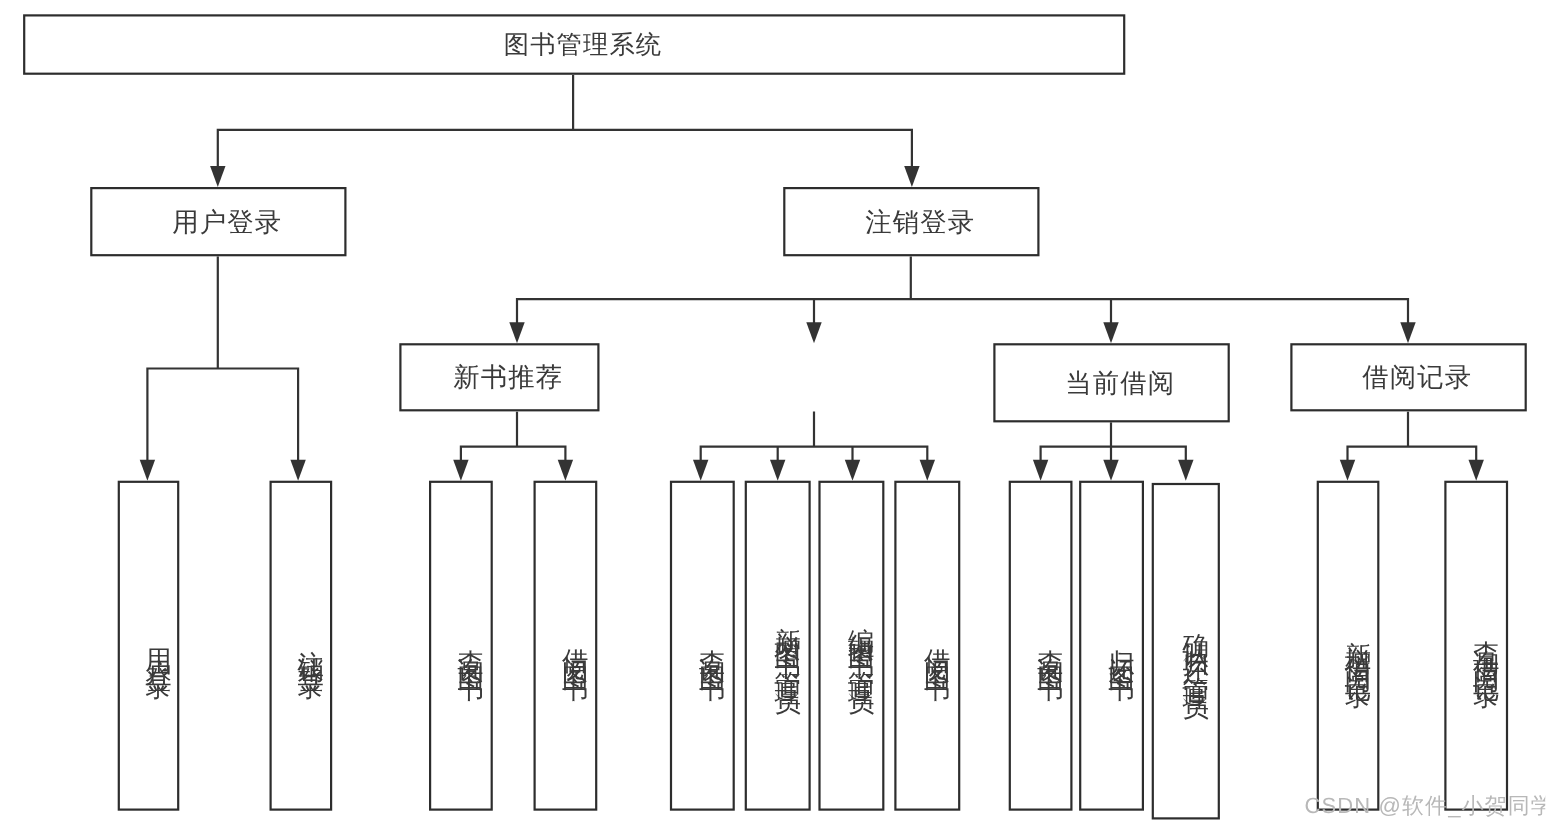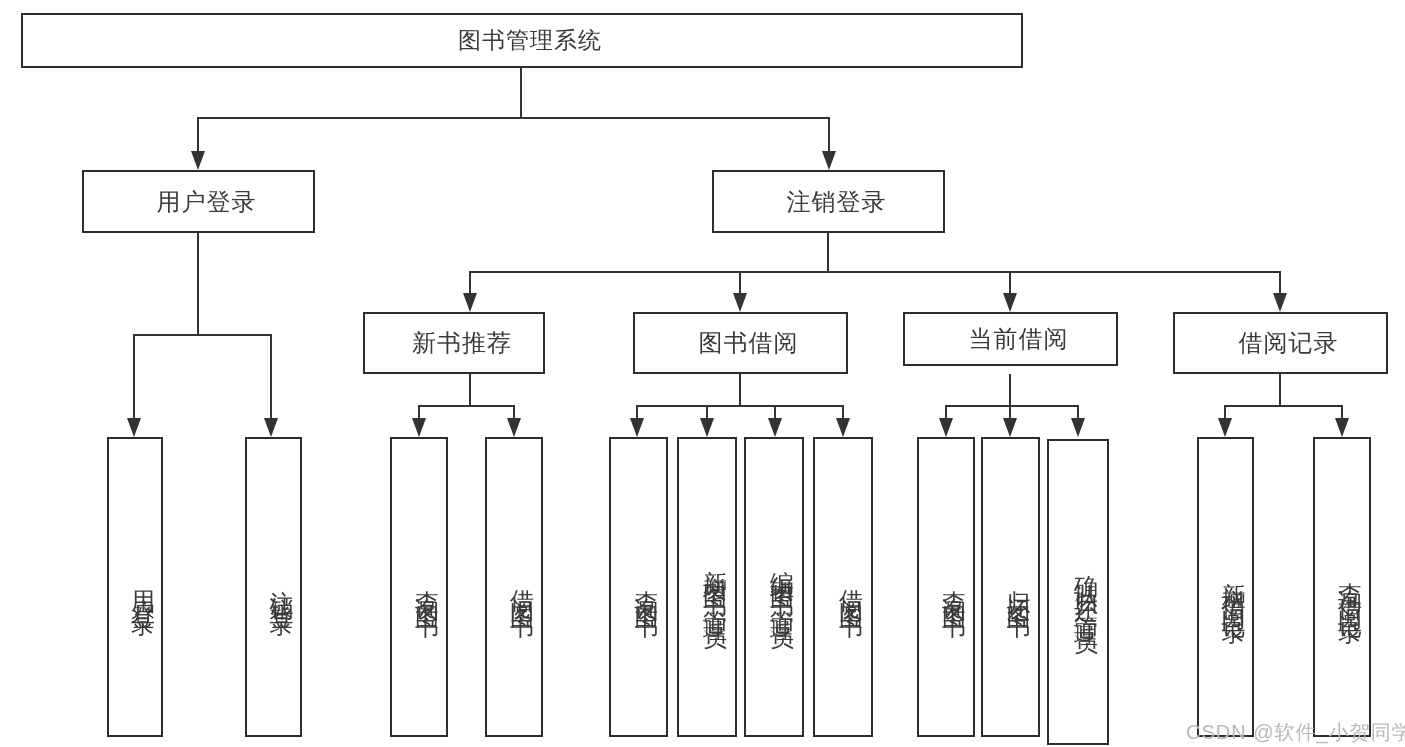--- a/index.html
+++ b/index.html
@@ -105,22 +105,21 @@
       <polygon points="1335,418 1349,418 1342,437"></polygon>
     </g>
   </svg>
 
   <div class="box hbox root-box">图书管理系统</div>
 
   <div class="box hbox" style="left:82px; top:170px; width:233px; height:63px;">用户登录</div>
   <div class="box hbox" style="left:712px; top:170px; width:233px; height:63px;">注销登录</div>
 
   <div class="box hbox" style="left:363px; top:312px; width:182px; height:62px;">新书推荐</div>
-  <div class="box hbox" style="left:633px; top:312px; width:215px; height:62px;">图书借阅</div>
-  <div class="box hbox" style="left:903px; top:312px; width:215px; height:54px;">当前借阅</div>
+  <div class="box hbox" style="left:903px; top:312px; width:215px; height:72px;">当前借阅</div>
   <div class="box hbox" style="left:1173px; top:312px; width:215px; height:62px;">借阅记录</div>
 
   <div class="box vbox" style="left:107px; top:437px; width:56px; height:300px;">
     <span>用户登录</span>
   </div>
   <div class="box vbox" style="left:245px; top:437px; width:57px; height:300px;">
     <span>注销登录</span>
   </div>
 
   <div class="box vbox" style="left:390px; top:437px; width:58px; height:300px;">

